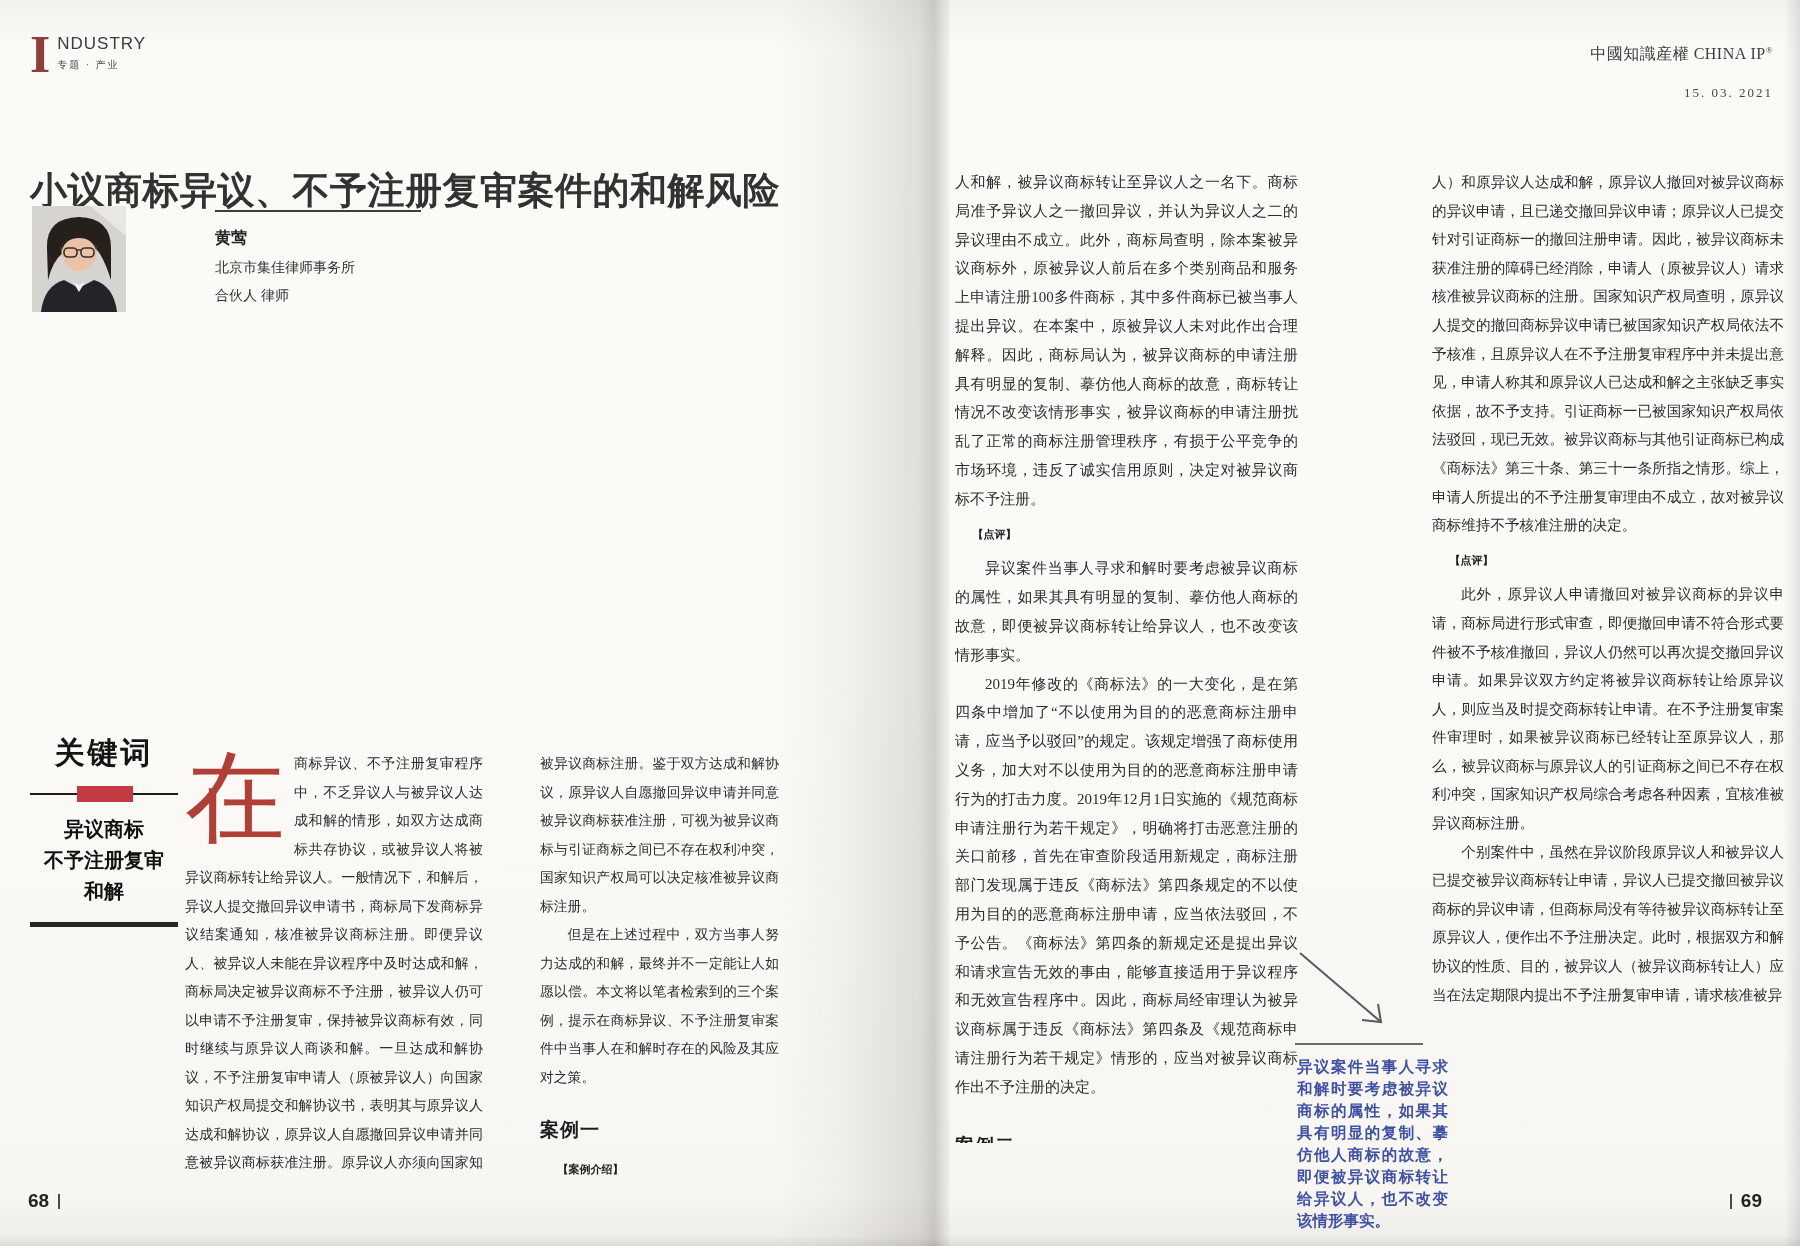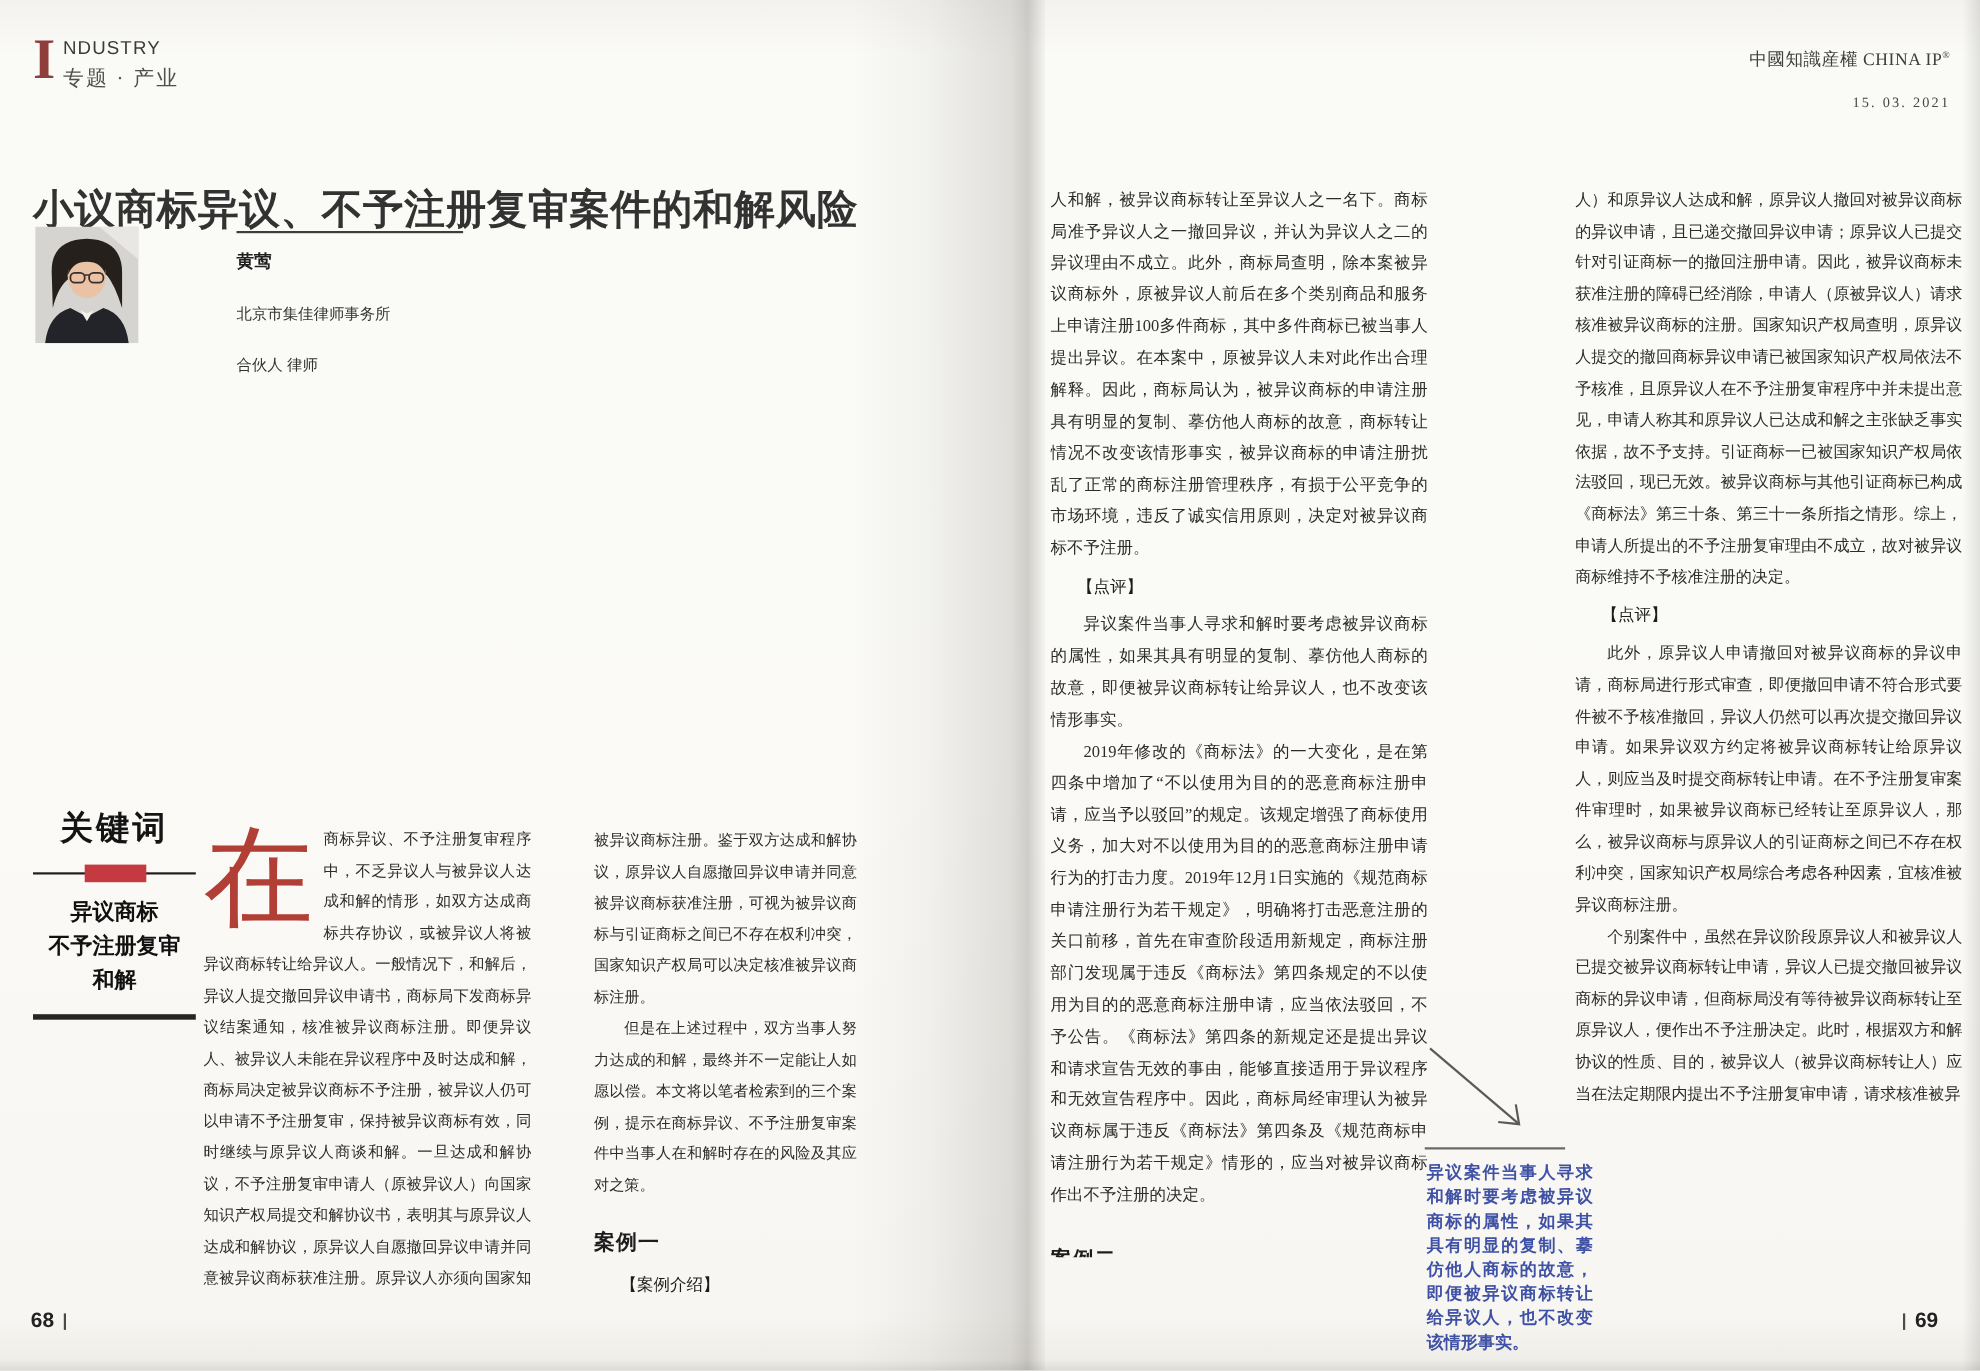--- a/index.html
+++ b/index.html
@@ -20,34 +20,34 @@
   .edge-right{position:absolute;right:0;top:0;width:16px;height:100%;background:linear-gradient(90deg,rgba(0,0,0,0) 0%,rgba(0,0,0,0.10) 100%);}
   .edge-bottom{position:absolute;left:0;bottom:0;width:100%;height:10px;background:linear-gradient(180deg,rgba(0,0,0,0) 0%,rgba(0,0,0,0.07) 100%);}
 
   .sans{font-family:"Liberation Sans","DejaVu Sans",sans-serif;}
 
   
   .logo{position:absolute;left:30px;top:32px;display:flex;align-items:flex-start;}
   .logo-i{font-family:"Liberation Serif",serif;font-weight:bold;font-size:52px;line-height:46px;color:#8f3e3c;}
   .logo-text{margin-left:7px;margin-top:2px;}
   .logo-word{display:block;font-size:17px;letter-spacing:1px;color:#3b3b3b;font-family:Liberation Sans, sans-serif;}
-  .logo-sub{display:block;font-size:19px;margin-top:4px;letter-spacing:2px;color:#4f4f4f;}
+  .logo-sub{display:block;font-size:10px;margin-top:4px;letter-spacing:2px;color:#4f4f4f;}
 
   .title{
     position:absolute;left:30px;top:141px;width:760px;
     font-family:"Liberation Sans","DejaVu Sans",sans-serif;
     font-weight:bold;font-size:37px;color:#323232;letter-spacing:0.5px;white-space:nowrap;
   }
 
   .author{position:absolute;left:32px;top:206px;display:flex;}
   .photo{width:94px;height:106px;display:block;}
   .author-meta{margin-left:89px;width:212px;}
   .author-rule{height:2px;background:#3d3d3d;width:206px;margin:4px 0 16px 0;}
   .author-name{font-weight:bold;font-size:16px;color:#1f1f1f;}
-  .author-line{font-size:14px;color:#333;margin-top:28px;}
+  .author-line{font-size:14px;color:#333;margin-top:10px;}
 
   
   .keywords{position:absolute;left:30px;top:733px;width:148px;}
   .kw-head{font-family:"Liberation Serif",serif;font-weight:bold;font-size:30px;letter-spacing:3px;text-align:center;color:#141414;}
   .kw-div{position:relative;height:16px;margin:12px 0 12px 0;}
   .kw-div .kw-line{position:absolute;left:0;right:0;top:7px;height:2px;background:#1e1e1e;}
   .kw-div .kw-red{position:absolute;left:47px;top:0;width:56px;height:16px;background:#c53a40;}
   .kw-item{font-size:20px;font-weight:600;line-height:31px;text-align:center;color:#111;}
   .kw-bottom{height:5px;background:#262626;margin-top:15px;}
 
@@ -60,21 +60,21 @@
   .col-c{left:955px;top:168px;width:343px;height:975px;font-size:15px;line-height:28.8px;}
   .col-d{left:1432px;top:168px;width:352px;height:1000px;font-size:14.6px;line-height:28.6px;}
 
   .dropcap{
     float:left;font-family:"Liberation Serif",serif;
     font-size:100px;line-height:90px;color:#b23f35;
     margin:4px 9px 0 0;
   }
   h3.case{font-family:"Liberation Sans",sans-serif;font-weight:bold;font-size:19px;color:#1d1d1d;margin:24px 0 10px 0;letter-spacing:1px;}
   .col-c h3.case{margin-top:30px;}
-  h4.bracket{font-family:"Liberation Sans",sans-serif;font-weight:normal;font-size:15px;color:#1d1d1d;margin:6px 0 6px 0;text-indent:1.6em;}
+  h4.bracket{font-family:"Liberation Sans",sans-serif;font-weight:bold;font-size:11px;color:#1d1d1d;margin:6px 0 6px 0;text-indent:1.6em;}
 
   
   .masthead{position:absolute;top:44px;right:27px;text-align:right;}
   .brand{font-size:16px;color:#3e3e3e;letter-spacing:0.5px;text-align:center;}
   .brand sup{font-size:9px;}
   .mdate{font-size:13px;color:#454545;letter-spacing:2px;margin-top:20px;}
 
   
   .pq-arrow{position:absolute;left:1295px;top:948px;}
   .pullquote{

